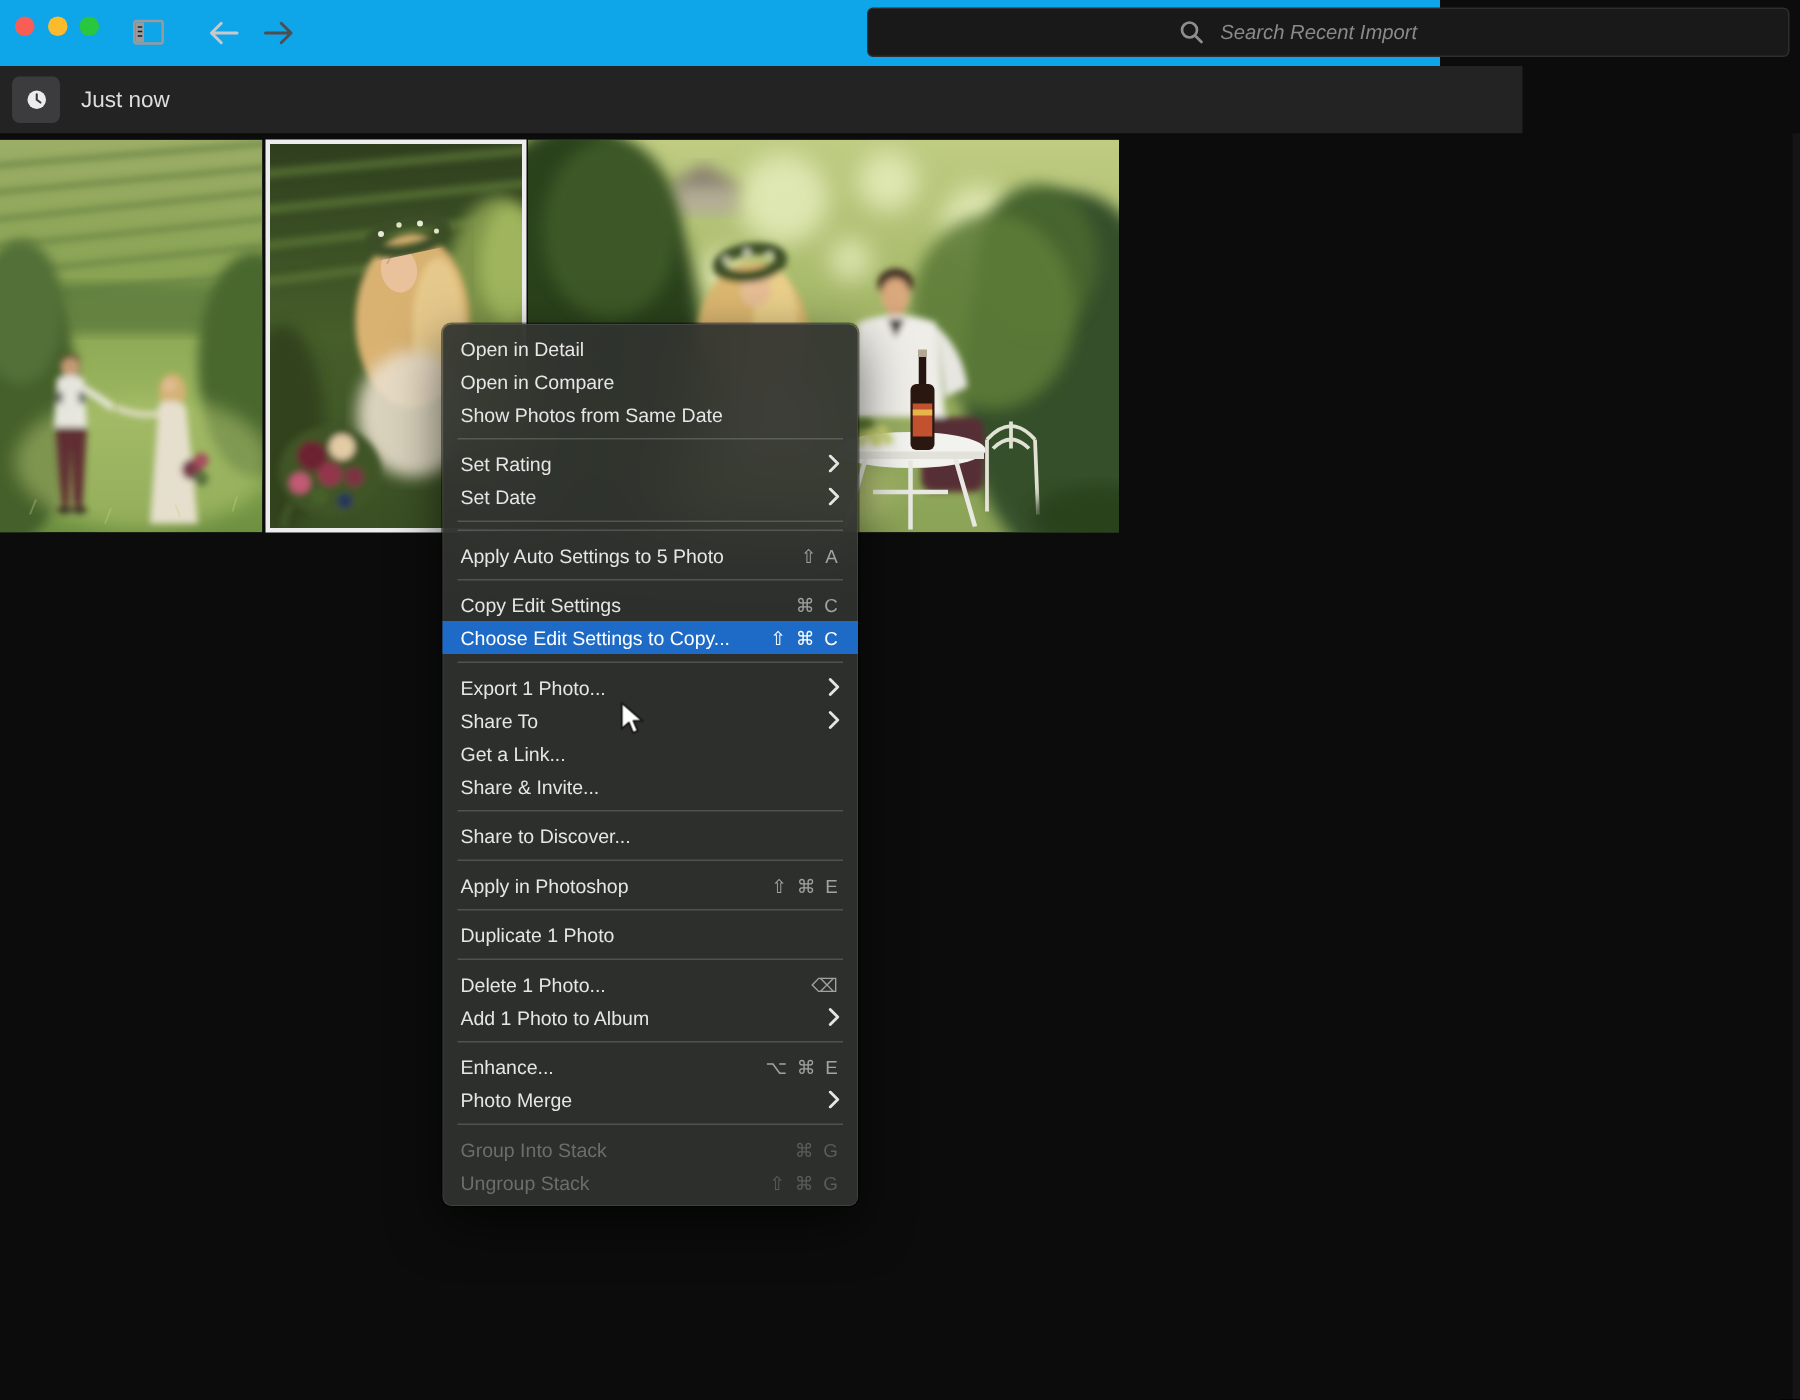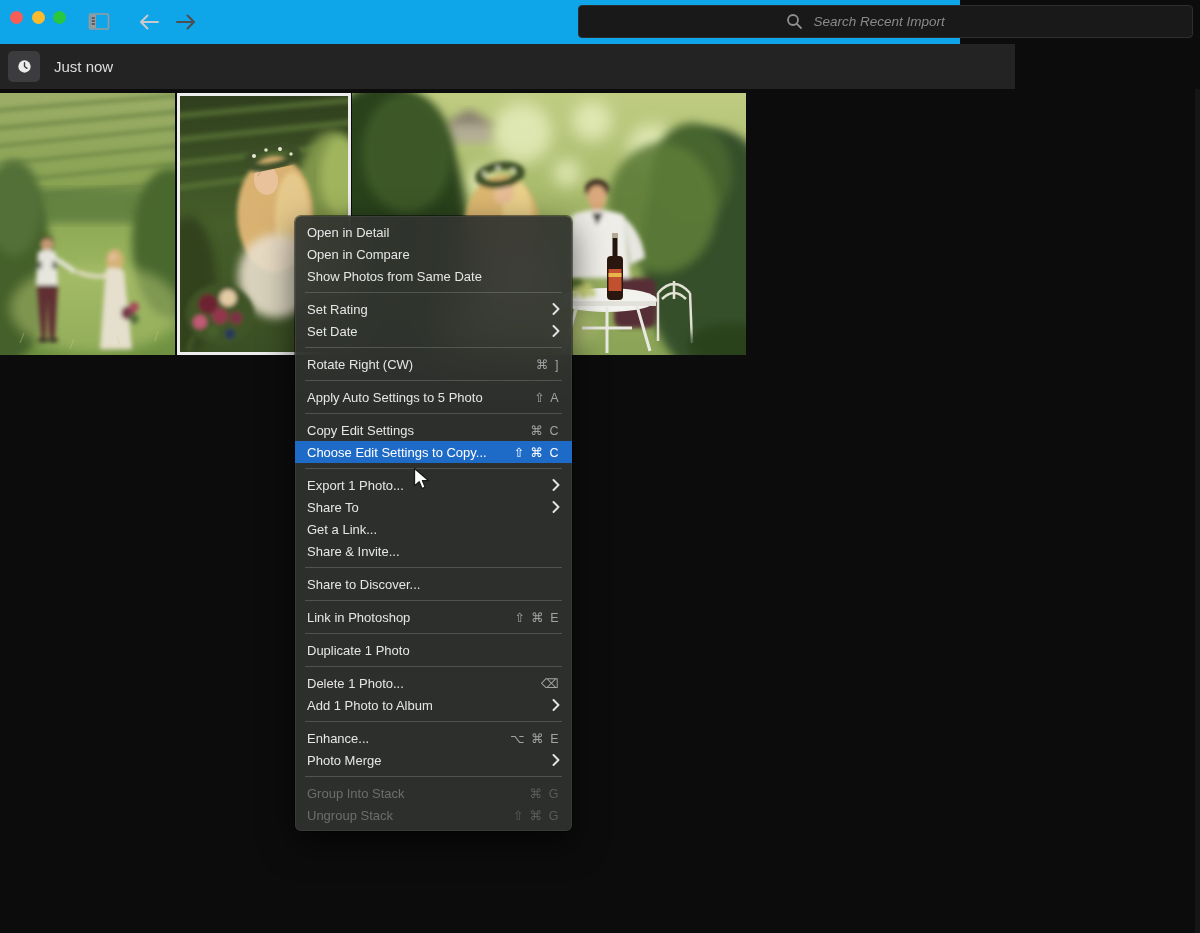--- a/index.html
+++ b/index.html
@@ -357,24 +357,20 @@
       <span class="lbl">Set Date</span>
       <span>
           <svg class="chev" viewBox="0 0 8 12">
             <path d="M1.5 1 L6.5 6 L1.5 11"></path>
           </svg>
         </span>
     </div>
 
     <div class="sep"></div>
 
-    <div class="mi">
-      <span class="lbl">Rotate Right (CW)</span>
-      <span class="sc">⌘ ]</span>
-    </div>
 
     <div class="sep"></div>
 
     <div class="mi">
       <span class="lbl">Apply Auto Settings to 5 Photo</span>
       <span class="sc">⇧ A</span>
     </div>
 
     <div class="sep"></div>
 
@@ -414,21 +410,21 @@
 
     <div class="sep"></div>
 
     <div class="mi">
       <span class="lbl">Share to Discover...</span>
     </div>
 
     <div class="sep"></div>
 
     <div class="mi">
-      <span class="lbl">Link in Photoshop</span>
+      <span class="lbl">Apply in Photoshop</span>
       <span class="sc">⇧ ⌘ E</span>
     </div>
 
     <div class="sep"></div>
 
     <div class="mi">
       <span class="lbl">Duplicate 1 Photo</span>
     </div>
 
     <div class="sep"></div>

